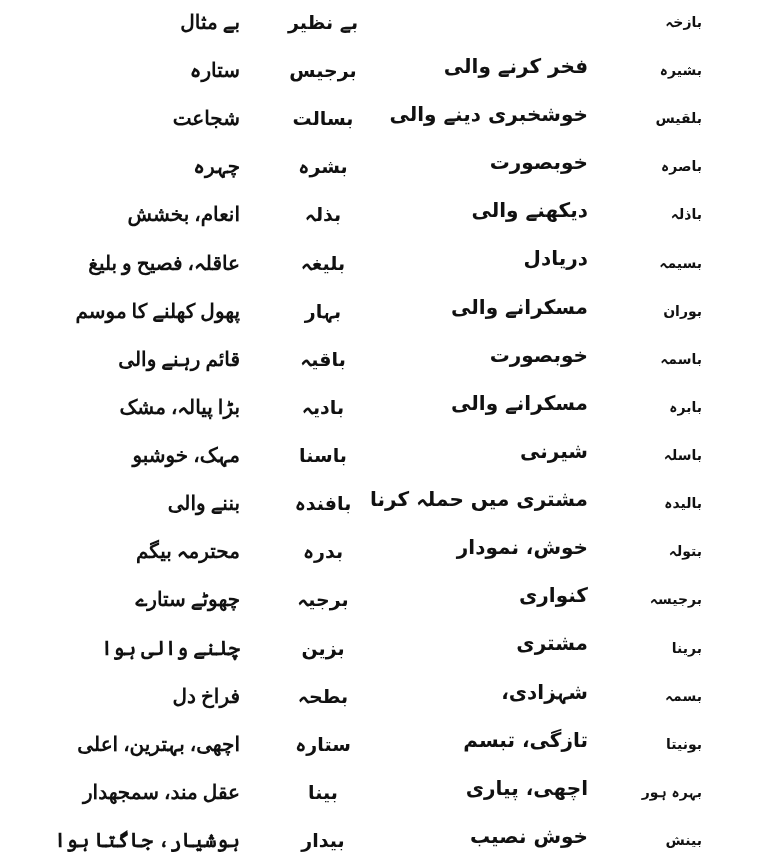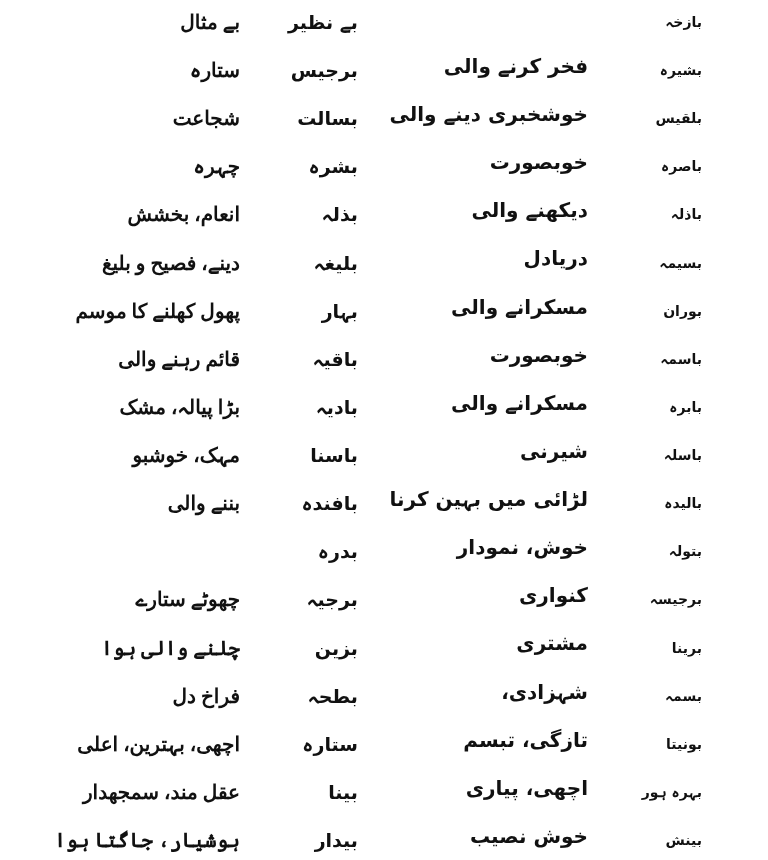--- a/index.html
+++ b/index.html
@@ -37,21 +37,21 @@
       white-space: nowrap;
       direction: rtl;
       text-align: right;
       font-size: 20px;
       font-weight: bold;
       font-family: "DejaVu Sans", sans-serif;
     }
     
     .c-name1    { right: 66px;  width: 110px; font-size: 14px; }
     .c-mean1    { right: 180px; width: 180px; margin-top: 44px; }
-    .c-name2    { right: 410px; width: 90px;  font-size: 19px; }
+    .c-name2    { right: 400px; width: 90px;  font-size: 19px; text-align: center; }
     .c-mean2    { right: 528px; width: 200px; font-family: Liberation Serif, serif; }
   </style>
 </head>
 <body>
 
 <div class="page" id="page">
     <div class="row" style="top: 2px;">
       <span class="cell c-name1">بازخہ</span>
       <span class="cell c-mean1">فخر کرنے والی</span>
       <span class="cell c-name2">بے نظیر</span>
@@ -78,21 +78,21 @@
     <div class="row" style="top: 194px;">
       <span class="cell c-name1">باذلہ</span>
       <span class="cell c-mean1">دریادل</span>
       <span class="cell c-name2">بذلہ</span>
       <span class="cell c-mean2">انعام، بخشش</span>
     </div>
     <div class="row" style="top: 243px;">
       <span class="cell c-name1">بسیمہ</span>
       <span class="cell c-mean1">مسکرانے والی</span>
       <span class="cell c-name2">بلیغہ</span>
-      <span class="cell c-mean2">دینے، فصیح و بلیغ</span>
+      <span class="cell c-mean2">عاقلہ، فصیح و بلیغ</span>
     </div>
     <div class="row" style="top: 291px;">
       <span class="cell c-name1">بوران</span>
       <span class="cell c-mean1">خوبصورت</span>
       <span class="cell c-name2">بہار</span>
       <span class="cell c-mean2">پھول کھلنے کا موسم</span>
     </div>
     <div class="row" style="top: 339px;">
       <span class="cell c-name1">باسمہ</span>
       <span class="cell c-mean1">مسکرانے والی</span>
@@ -100,34 +100,35 @@
       <span class="cell c-mean2">قائم رہنے والی</span>
     </div>
     <div class="row" style="top: 387px;">
       <span class="cell c-name1">بابرہ</span>
       <span class="cell c-mean1">شیرنی</span>
       <span class="cell c-name2">بادیہ</span>
       <span class="cell c-mean2">بڑا پیالہ، مشک</span>
     </div>
     <div class="row" style="top: 435px;">
       <span class="cell c-name1">باسلہ</span>
-      <span class="cell c-mean1">لڑائی میں بہین کرنا</span>
+      <span class="cell c-mean1">مشتری میں حملہ کرنا</span>
       <span class="cell c-name2">باسنا</span>
       <span class="cell c-mean2">مہک، خوشبو</span>
     </div>
     <div class="row" style="top: 483px;">
       <span class="cell c-name1">بالیدہ</span>
       <span class="cell c-mean1">خوش، نمودار</span>
       <span class="cell c-name2">بافندہ</span>
       <span class="cell c-mean2">بننے والی</span>
     </div>
     <div class="row" style="top: 531px;">
       <span class="cell c-name1">بتولہ</span>
       <span class="cell c-mean1">کنواری</span>
       <span class="cell c-name2">بدرہ</span>
+      <span class="cell c-mean2">محترمہ بیگم</span>
     </div>
     <div class="row" style="top: 579px;">
       <span class="cell c-name1">برجیسہ</span>
       <span class="cell c-mean1">مشتری</span>
       <span class="cell c-name2">برجیہ</span>
       <span class="cell c-mean2">چھوٹے ستارے</span>
     </div>
     <div class="row" style="top: 628px;">
       <span class="cell c-name1">برینا</span>
       <span class="cell c-mean1">شہزادی،</span>

